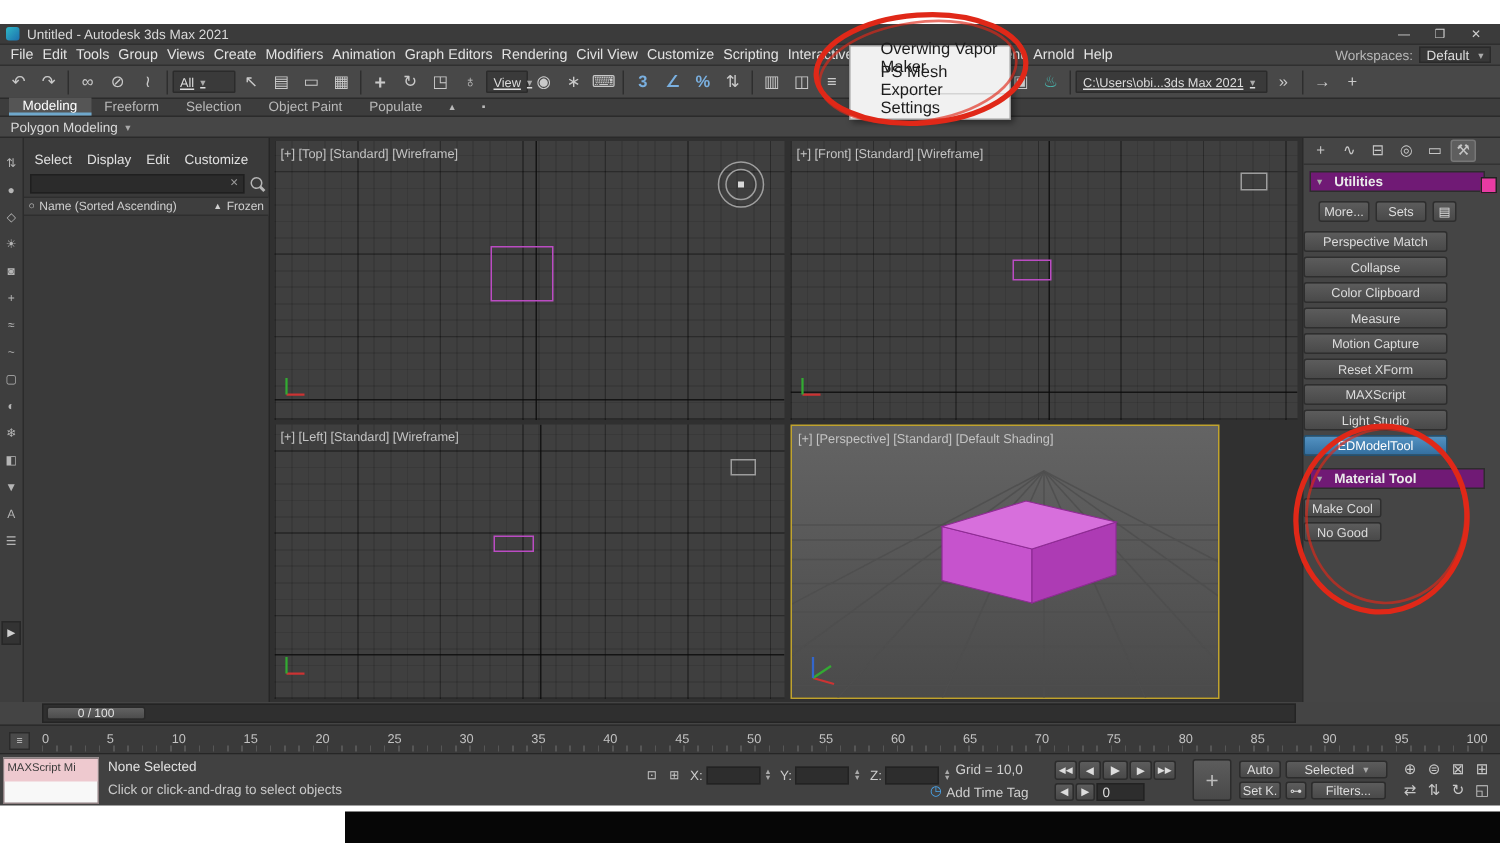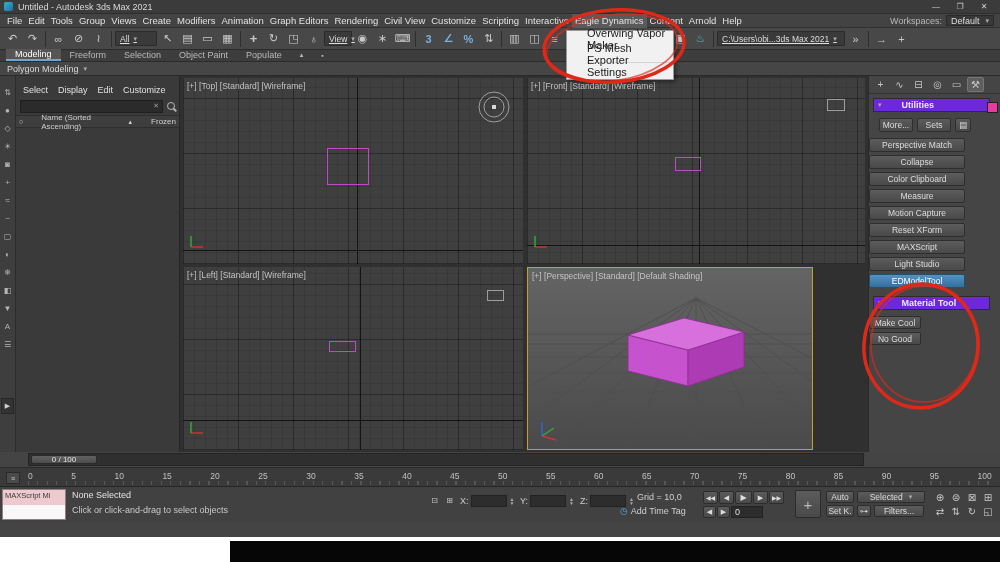--- a/index.html
+++ b/index.html
@@ -1,19 +1,19 @@
 <!DOCTYPE html>
 <html><head>
 <meta charset="utf-8">
 <style>
   * { margin:0; padding:0; box-sizing:border-box; }
   html,body { width:1000px; height:562px; }
   body { font-family:"Liberation Sans","DejaVu Sans",sans-serif; background:#ffffff; position:relative; overflow:hidden; color:#d6d6d6; font-size:10px; }
   .abs { position:absolute; }
-  .app { position:absolute; left:0; top:0; width:1000px; height:537px; background:#444; }
+  .app { position:absolute; left:0; top:16px; width:1000px; height:537px; background:#444; }
 
   
   .titlebar { height:14px; background:#3b3b3b; display:flex; align-items:center; padding:0 4px; font-size:9px; color:#d9d9d9; border-bottom:1px solid #2e2e2e; }
   .appicon { width:9px; height:9px; border-radius:2px; background:linear-gradient(135deg,#2fb8c6,#1c6fae); margin-right:5px; }
   .winbtns { margin-left:auto; display:flex; }
   .winbtn { width:24px; height:13px; display:flex; align-items:center; justify-content:center; color:#cfcfcf; font-size:8px; }
 
   
   .menubar { height:14px; background:#434343; display:flex; align-items:center; font-size:9.5px; padding-left:4px; border-bottom:1px solid #303030; }
   .menuitem { padding:0 3px; height:14px; display:flex; align-items:center; color:#e2e2e2; white-space:nowrap; }
@@ -44,21 +44,21 @@
   .strip-ico { width:12px; height:12px; display:flex; align-items:center; justify-content:center; color:#b5b5b5; font-size:8px; }
   .expand-btn { position:absolute; left:1px; top:322px; width:13px; height:16px; background:#333; border:1px solid #272727; color:#cfcfcf; font-size:7px; display:flex; align-items:center; justify-content:center; }
   .explorer { width:164px; background:#3a3a3a; border-right:1px solid #262626; display:flex; flex-direction:column; padding-top:6px; }
   .ex-menus { height:15px; display:flex; align-items:center; padding:0 3px; gap:2px; font-size:9px; color:#e0e0e0; }
   .ex-menus span { padding:0 4px; }
   .ex-search { height:18px; display:flex; align-items:center; padding:0 4px; gap:4px; }
   .ex-input { flex:1; height:13px; background:#2b2b2b; border:1px solid #1f1f1f; display:flex; align-items:center; padding:0 3px; }
   .ex-clear { margin-left:auto; color:#999; font-size:7px; }
   .mag { width:8px; height:8px; border:1.5px solid #b5b5b5; border-radius:50%; position:relative; flex:0 0 auto; }
   .mag::after { content:""; position:absolute; width:4px; height:1.5px; background:#b5b5b5; transform:rotate(45deg); right:-3px; bottom:-1px; }
-  .ex-header { height:13px; background:#3e3e3e; border-top:1px solid #2e2e2e; border-bottom:1px solid #2e2e2e; display:flex; align-items:center; font-size:8px; color:#cfcfcf; padding:0 3px; gap:18px; }
+  .ex-header { height:13px; background:#3e3e3e; border-top:1px solid #2e2e2e; border-bottom:1px solid #2e2e2e; display:flex; align-items:center; font-size:8px; color:#cfcfcf; padding:0 3px; gap:3px; }
   .ex-list { flex:1; background:#323232; font-size:8.5px; color:#ddd; }
   .ex-row { height:13px; display:flex; align-items:center; gap:3px; padding:0 4px; }
 
   
   .vparea { width:688px; background:#303030; position:relative; }
   .vp { position:absolute; background-color:#3f3f3f; overflow:hidden;
     background-image:
       repeating-linear-gradient(90deg, rgba(0,0,0,.25) 0 1px, transparent 1px 55px),
       repeating-linear-gradient(0deg,  rgba(0,0,0,.25) 0 1px, transparent 1px 55px),
       repeating-linear-gradient(90deg, rgba(0,0,0,.10) 0 1px, transparent 1px 11px),
@@ -69,21 +69,21 @@
   .axish { position:absolute; left:0; right:0; height:1px; background:rgba(10,10,10,.8); }
   .mrect { position:absolute; border:1px solid #bb4cc3; }
   .grect { position:absolute; border:1px solid #9d9d9d; }
 
   
   .cmdpanel { width:132px; background:#454545; border-left:1px solid #2a2a2a; position:relative; font-size:9px; }
   .cp-tabs { height:18px; display:flex; align-items:center; padding:0 3px; gap:2px; border-bottom:1px solid #333; }
   .cp-tab { width:17px; height:15px; display:flex; align-items:center; justify-content:center; color:#c6c6c6; font-size:10px; border-radius:2px; }
   .cp-tab.active { background:#5e5e5e; border:1px solid #777; }
   .swatch { position:absolute; right:2px; top:26px; width:11px; height:11px; background:#e83ba2; border:1px solid #222; }
-  .rollout { margin:4px 10px 0 4px; height:14px; background:#6d28d9; border:1px solid #2d2d2d; display:flex; align-items:center; gap:20px; padding:0 4px; color:#eaeaea; font-weight:bold; font-size:9px; }
+  .rollout { margin:4px 10px 0 4px; height:14px; background:#701a75; border:1px solid #2d2d2d; display:flex; align-items:center; gap:8px; padding:0 4px; color:#eaeaea; font-weight:bold; font-size:9px; }
   .btn { background:linear-gradient(#5c5c5c,#494949); border:1px solid #2e2e2e; border-radius:2px; color:#ddd; display:flex; align-items:center; justify-content:center; font-size:8.5px; }
   .btn.blue { background:linear-gradient(#5392c2,#346f9f); color:#fff; border-color:#23506f; }
   .cp-btncol { display:flex; flex-direction:column; align-items:flex-start; gap:3px; margin-top:6px; }
   .cp-btncol .btn { width:96px; height:14px; }
   .cp-btncol .btn.small { width:52px; height:13px; }
   .cp-row { display:flex; gap:4px; margin:6px 0 0 10px; }
 
   
   .sliderrow { height:15px; background:#444; position:relative; }
   .slidertrack { position:absolute; left:28px; top:1px; width:836px; height:13px; background:#2f2f2f; border:1px solid #242424; }

